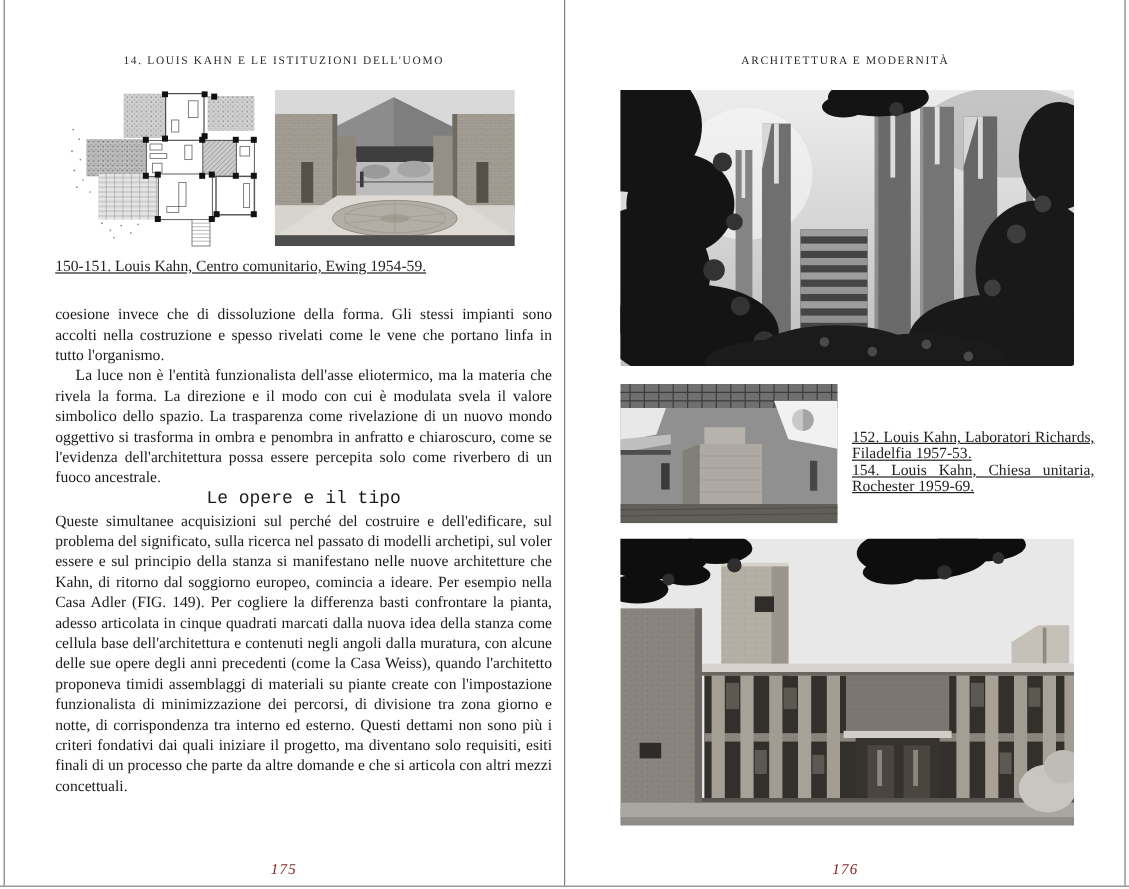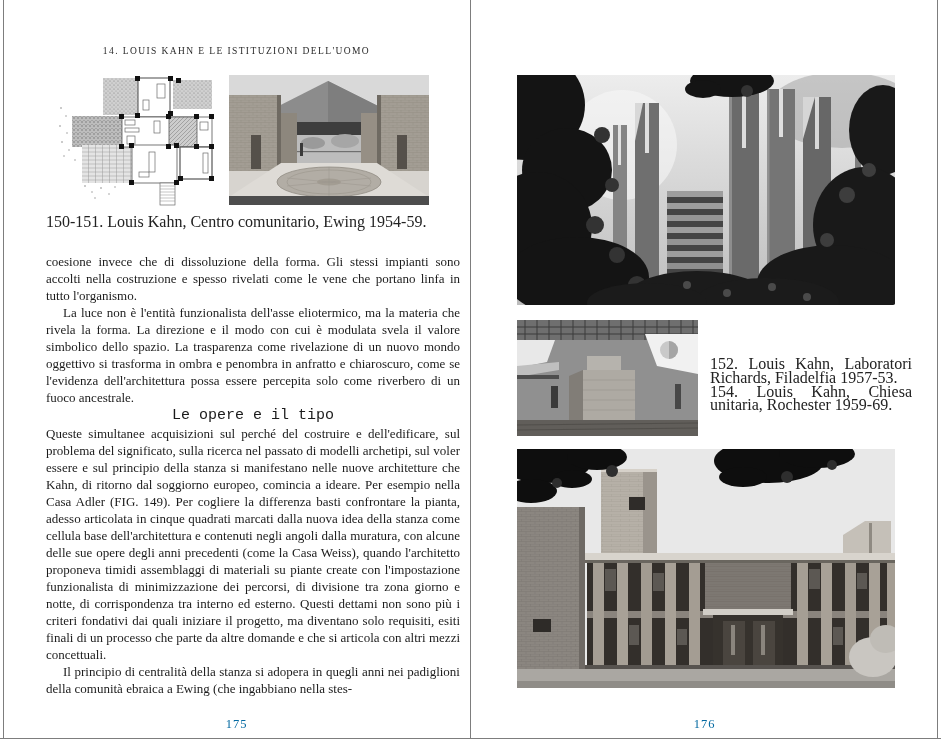--- a/index.html
+++ b/index.html
@@ -12,37 +12,38 @@
   .page{position:absolute;top:16px;height:738px;}
   .page-left{left:3px;width:467px;}
   .page-right{left:471px;width:467px;}
   .running-head{
     position:absolute;top:30px;left:0;width:100%;text-align:center;
     font-size:9.5px;letter-spacing:1.4px;color:#2a2a2a;white-space:nowrap;
   }
   .figure{position:absolute;line-height:0;}
   .figure svg{display:block;}
   .caption{
-    position:absolute;font-size:16px;line-height:13.8px;color:#222;
+    position:absolute;font-size:13px;line-height:13.8px;color:#222;
     text-align:justify;
+    text-decoration:underline;
   }
   .caption p{margin:0;}
   .bodycol{
     position:absolute;left:43px;top:237px;width:414px;
     font-size:13px;line-height:17px;text-align:justify;color:#1b1b1b;
   }
   .bodycol p{margin:0;}
   .bodycol p.indent{text-indent:17px;}
   .secheading{
     text-align:center;font-size:15px;line-height:19px;
     margin:20px 0 24px 0;text-indent:0;font-weight:normal;font-family:Liberation Mono, monospace;
   }
   .pagenum{
     position:absolute;top:701px;left:0;width:100%;text-align:center;
-    font-size:12.5px;letter-spacing:1px;color:#0369a1;
+    font-size:12.5px;letter-spacing:1px;color:#7f1d1d;font-style:italic;
   }
 </style>
 </head>
 <body>
 
 <div class="spread">
 
   <div class="vline" style="left:3px"></div>
   <div class="vline" style="left:470px"></div>
   <div class="vline" style="left:937px"></div>
@@ -187,28 +188,28 @@
 
     <div class="caption" style="left:43px;top:199px;width:400px">
       <p>150-151. Louis Kahn, Centro comunitario, Ewing 1954-59.</p>
     </div>
 
     <div class="bodycol">
       <p>coesione invece che di dissoluzione della forma. Gli stessi impianti sono accolti nella costruzione e spesso rivelati come le vene che portano linfa in tutto l'organismo.</p>
       <p class="indent">La luce non è l'entità funzionalista dell'asse eliotermico, ma la materia che rivela la forma. La direzione e il modo con cui è modulata svela il valore simbolico dello spazio. La trasparenza come rivelazione di un nuovo mondo oggettivo si trasforma in ombra e penombra in anfratto e chiaroscuro, come se l'evidenza dell'architettura possa essere percepita solo come riverbero di un fuoco ancestrale.</p>
       <p class="secheading">Le opere e il tipo</p>
       <p>Queste simultanee acquisizioni sul perché del costruire e dell'edificare, sul problema del significato, sulla ricerca nel passato di modelli archetipi, sul voler essere e sul principio della stanza si manifestano nelle nuove architetture che Kahn, di ritorno dal soggiorno europeo, comincia a ideare. Per esempio nella Casa Adler (FIG. 149). Per cogliere la differenza basti confrontare la pianta, adesso articolata in cinque quadrati marcati dalla nuova idea della stanza come cellula base dell'architettura e contenuti negli angoli dalla muratura, con alcune delle sue opere degli anni precedenti (come la Casa Weiss), quando l'architetto proponeva timidi assemblaggi di materiali su piante create con l'impostazione funzionalista di minimizzazione dei percorsi, di divisione tra zona giorno e notte, di corrispondenza tra interno ed esterno. Questi dettami non sono più i criteri fondativi dai quali iniziare il progetto, ma diventano solo requisiti, esiti finali di un processo che parte da altre domande e che si articola con altri mezzi concettuali.</p>
-      <p class="indent">Il principio di centralità della stanza si adopera in quegli anni nei padiglioni della comunità ebraica a Ewing (che ingabbiano nella stes-</p>
     </div>
 
     <div class="pagenum">175</div>
   </div>
 
   <div class="page page-right">
 
+    <div class="running-head">ARCHITETTURA E MODERNITÀ</div>
 
     <div class="figure" style="left:46px;top:59px">
       <svg width="378" height="230" viewBox="0 0 378 230" xmlns="http://www.w3.org/2000/svg">
         <defs>
           <linearGradient id="rt-sky" x1="0" y1="0" x2="0" y2="1">
             <stop offset="0" stop-color="#ededed"></stop>
             <stop offset="1" stop-color="#bdbdbd"></stop>
           </linearGradient>
         </defs>
         <rect width="378" height="230" fill="url(#rt-sky)"></rect>

